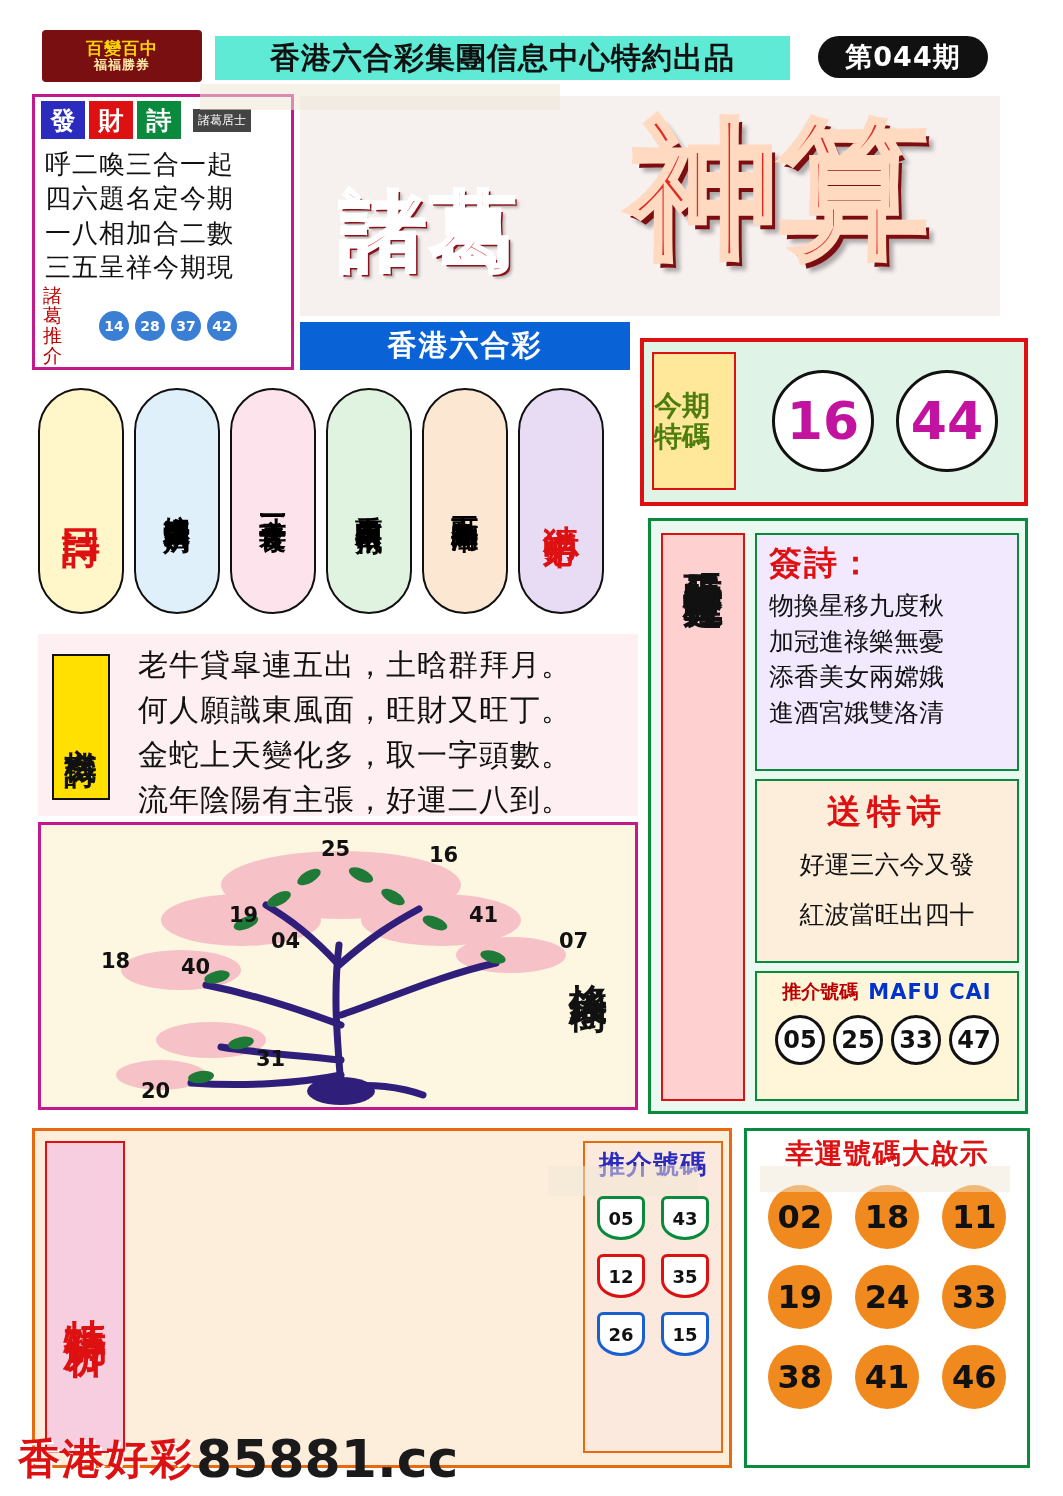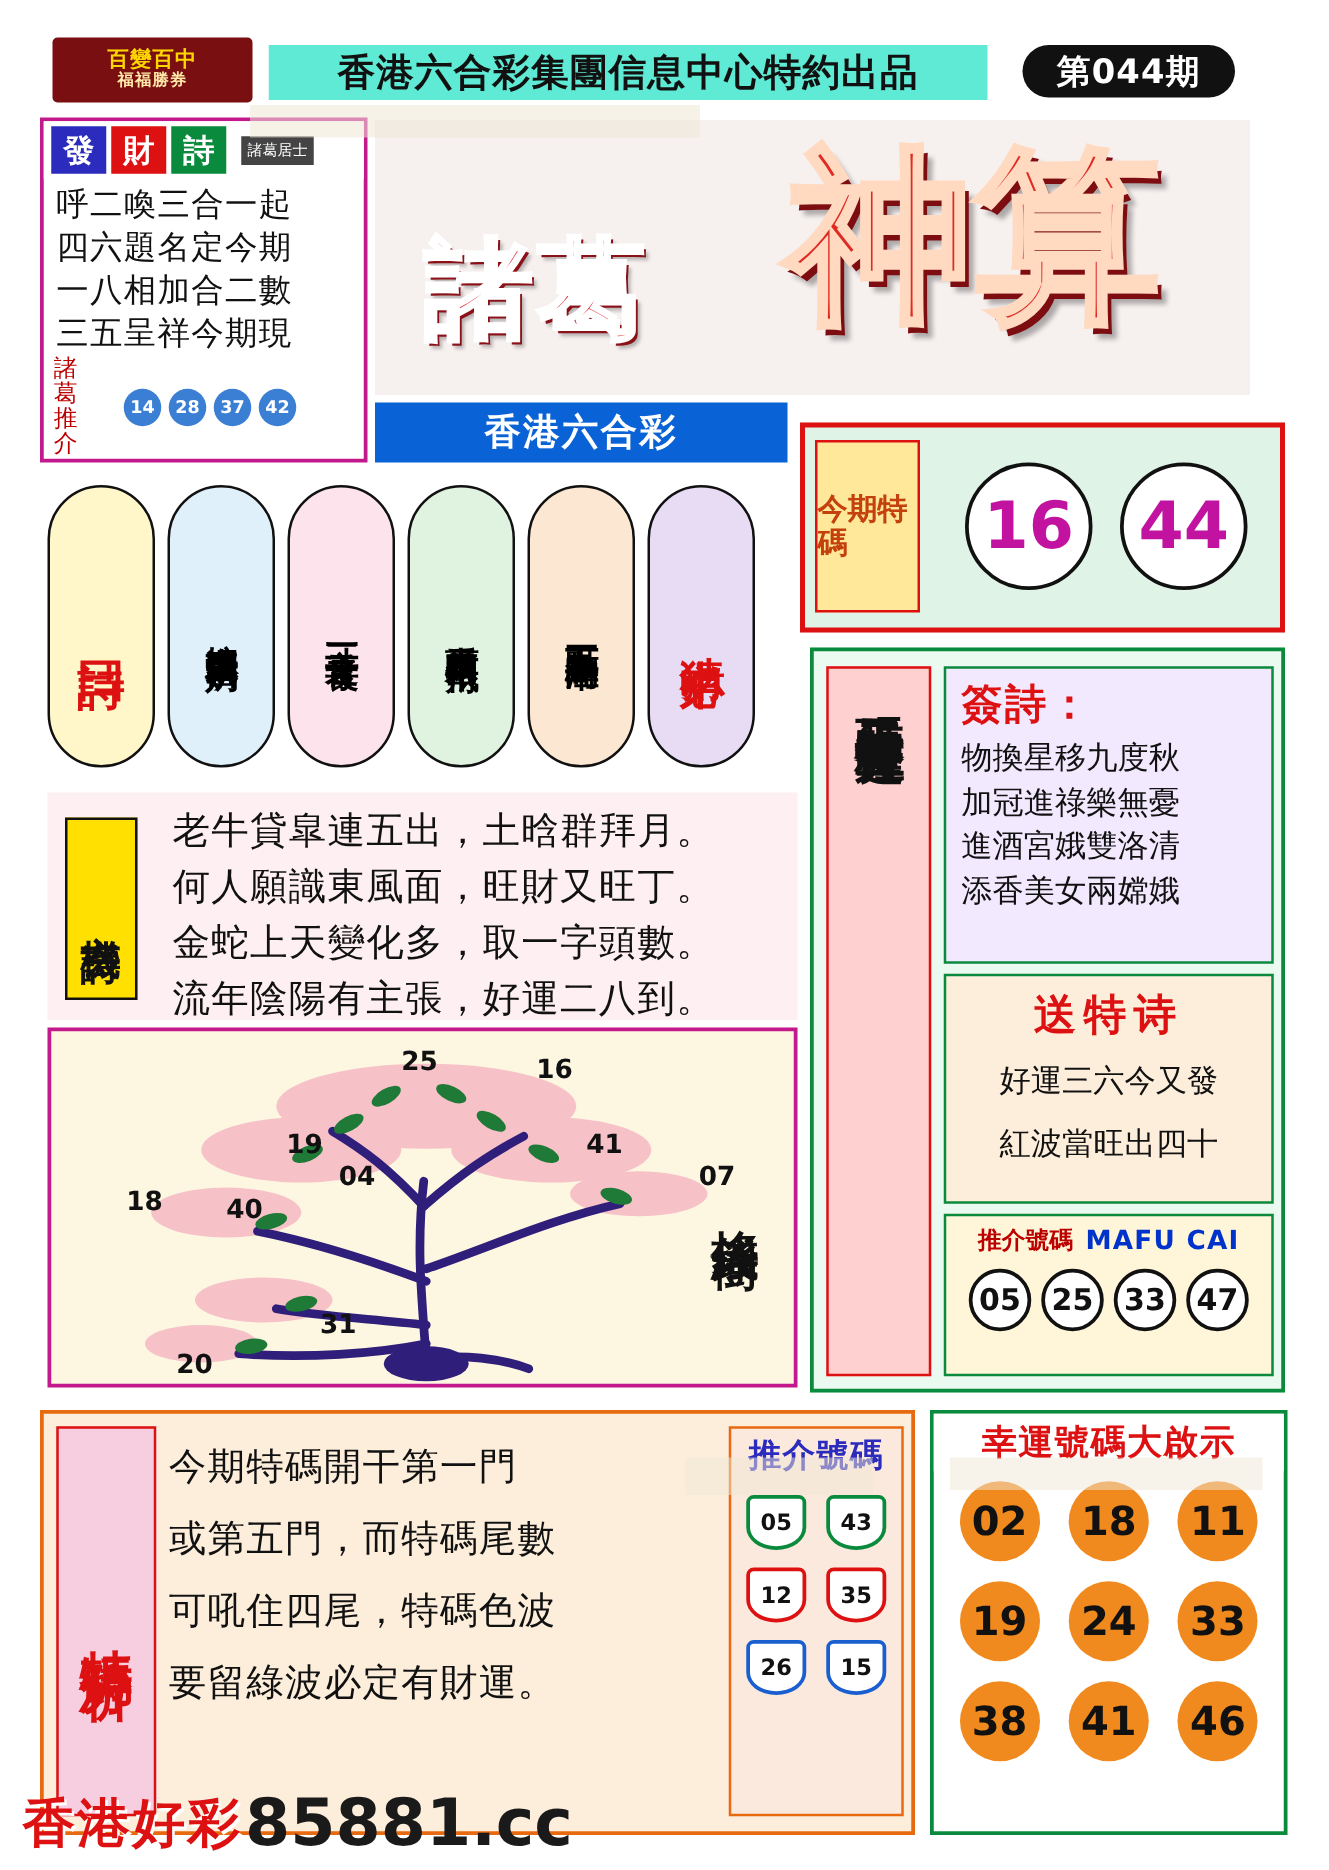--- a/index.html
+++ b/index.html
@@ -98,21 +98,21 @@
 
   
   .spec {
     position:absolute; left:640px; top:338px; width:388px; height:168px;
     border:4px solid #d11; background:#dff3e7;
   }
   .spec-lbl {
     position:absolute; left:8px; top:10px; width:84px; height:138px;
     background:#ffe89a; border:2px solid #d11;
     display:flex; flex-direction:column; align-items:center; justify-content:center;
-    color:#c2410c; font-size:24px; font-weight:bold; line-height:1.12;
+    color:#4d7c0f; font-size:28px; font-weight:bold; line-height:1.12;
     font-family:"DejaVu Serif","Liberation Serif",serif;
   }
   .spec-b {
     position:absolute; top:28px; width:102px; height:102px; border-radius:50%;
     border:3px solid #111; background:#fff;
     display:flex; align-items:center; justify-content:center;
     font-size:52px; font-weight:bold; color:#c212a0;
   }
   .spec-b.one { left:128px; }
   .spec-b.two { left:252px; }
@@ -446,22 +446,22 @@
   </div>
 
   <div class="rcol">
     <div class="zts">
       <span>張天師十二生肖算運程</span>
     </div>
     <div class="qs">
       <div class="t">簽詩：</div>
       <div class="l">物換星移九度秋</div>
       <div class="l">加冠進祿樂無憂</div>
+      <div class="l">添香美女兩嫦娥</div>
       <div class="l">進酒宮娥雙洛清</div>
-      <div class="l">添香美女兩嫦娥</div>
     </div>
     <div class="sts">
       <div class="t">送特诗</div>
       <div class="l">好運三六今又發</div>
       <div class="l">紅波當旺出四十</div>
     </div>
     <div class="tuij">
       <div class="hd">
         <div class="cn">推介號碼</div>
         <div class="en">MAFU CAI</div>
@@ -471,26 +471,20 @@
         <div class="b">25</div>
         <div class="b">33</div>
         <div class="b">47</div>
       </div>
     </div>
   </div>
 
   <div class="tmfx">
     <div class="tmfx-lbl">
       <span>特碼分析</span>
-    </div>
-    <div class="tmfx-text">
-      <div>今期特碼開干第一門</div>
-      <div>或第五門，而特碼尾數</div>
-      <div>可吼住四尾，特碼色波</div>
-      <div>要留綠波必定有財運。</div>
     </div>
     <div class="tmfx-right">
       <div class="hd">推介號碼</div>
       <div class="shield-grid">
         <div class="shield">05</div>
         <div class="shield">43</div>
         <div class="shield red">12</div>
         <div class="shield red">35</div>
         <div class="shield blue">26</div>
         <div class="shield blue">15</div>

